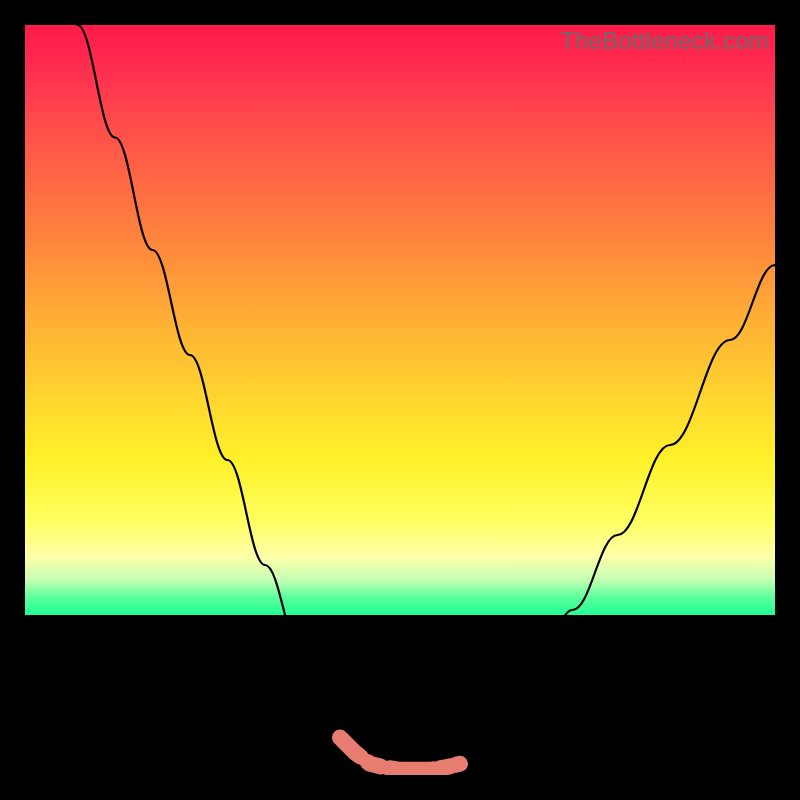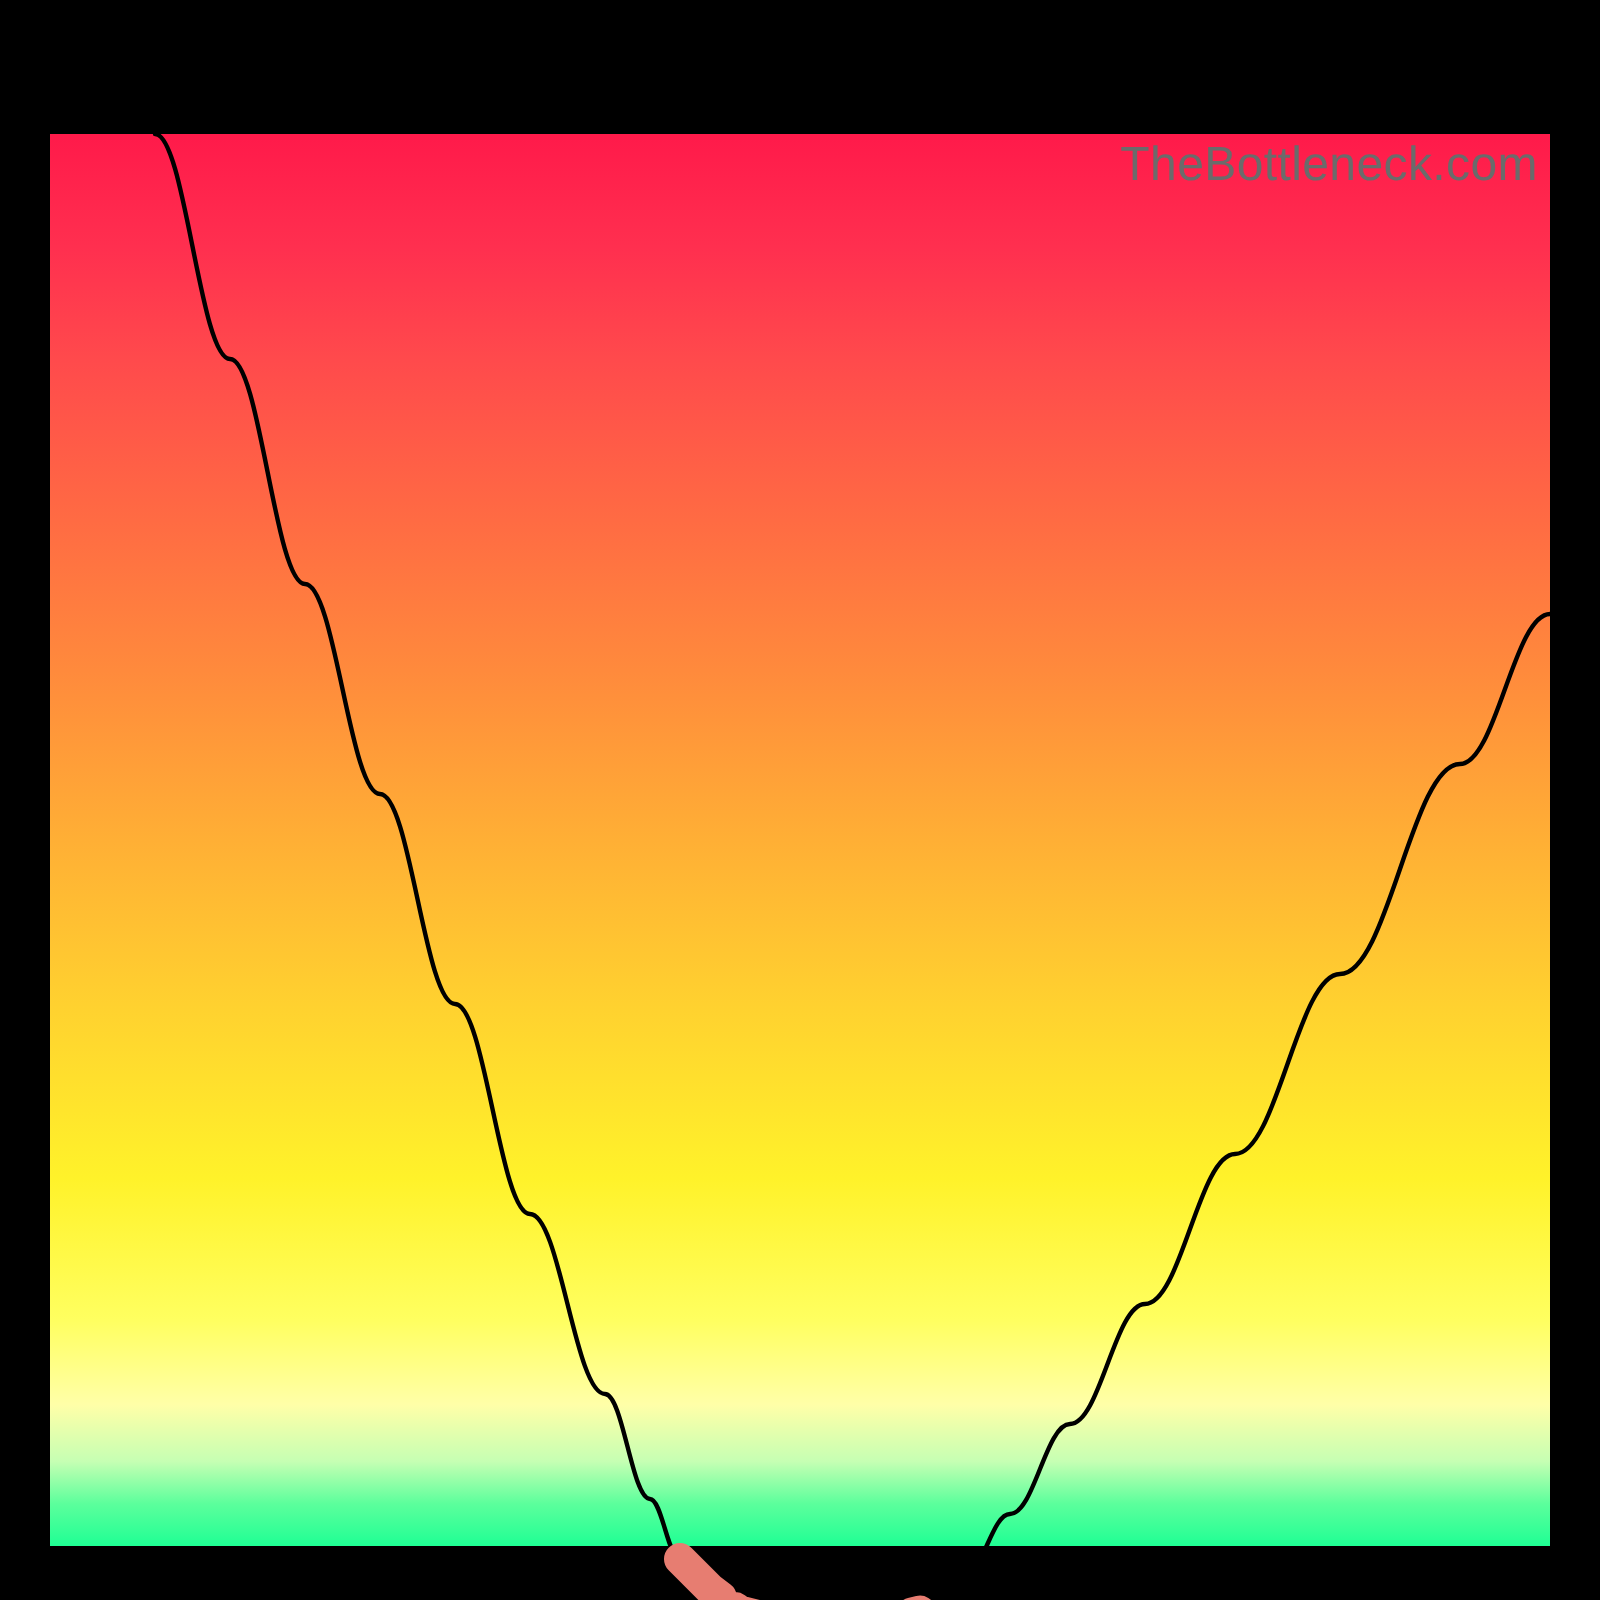--- a/index.html
+++ b/index.html
@@ -15,37 +15,36 @@
     position: relative;
     width: 800px;
     height: 800px;
     background: #000;
   }
   .plot-area {
     position: absolute;
     left: 25px;
     top: 25px;
     width: 750px;
-    height: 706px;
+    height: 590px;
     background: linear-gradient(to bottom,
       #ff1a4a 0%,
       #ff2f4f 8%,
       #ff4a4c 16%,
       #ff6744 26%,
       #ff8a3c 38%,
       #ffaf35 50%,
       #ffd22f 62%,
       #fff22a 74%,
       #ffff60 84%,
       #ffffa8 90%,
       #c6ffb3 94%,
       #5cff9c 97%,
       #1fff94 100%
     );
-    margin-top: 42px;
   }
   .watermark {
     position: absolute;
     top: 2px;
     right: 6px;
     color: #6b6b6b;
     font-size: 24px;
     font-weight: 500;
     letter-spacing: 0.2px;
     user-select: none;

